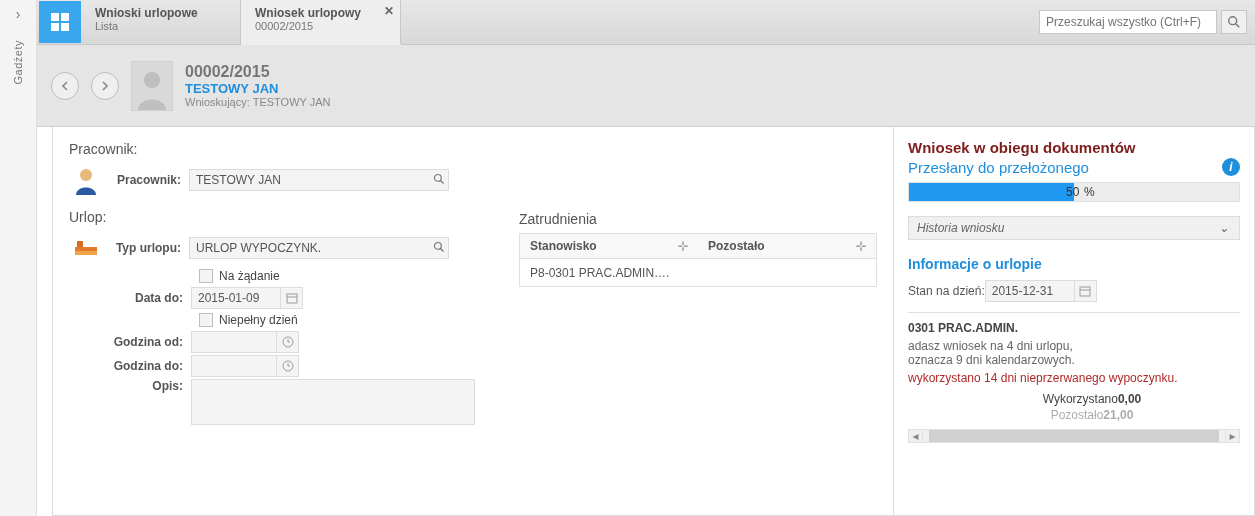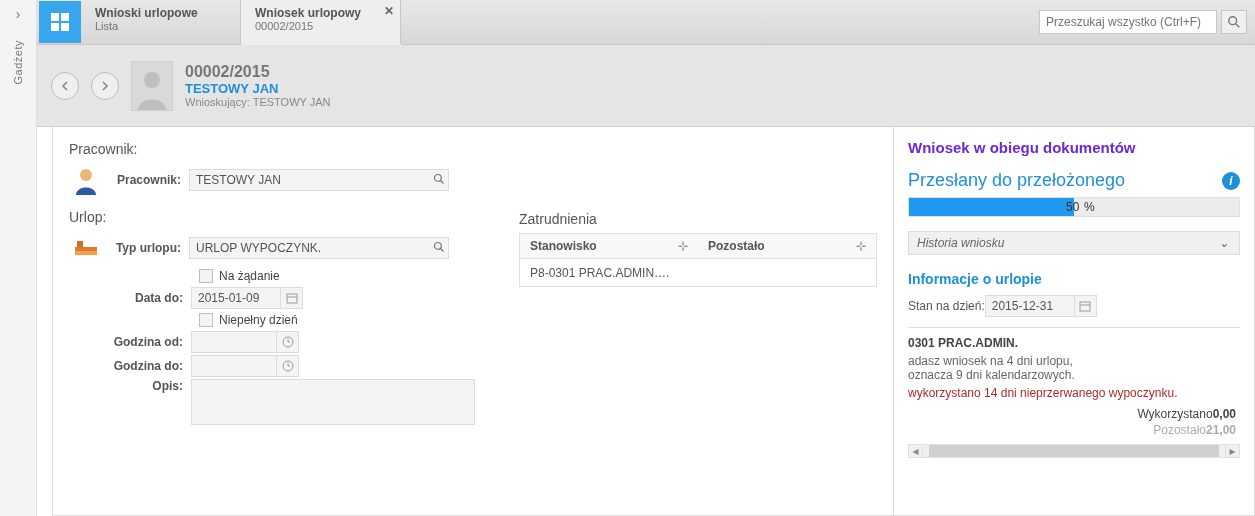--- a/index.html
+++ b/index.html
@@ -191,23 +191,23 @@
   .side-col{
     flex:1;
     background:#fff;
     border:1px solid #dcdcdc;
     border-left:none;
     border-top:none;
     padding:12px 14px 8px 14px;
     overflow:hidden;
     min-width:0;
   }
-  .side-title{ font-weight:bold; color:#6d28d9; font-size:15px; margin-bottom:14px;}
+  .side-title{ font-weight:bold; color:#7f1d1d; font-size:15px; margin-bottom:2px;}
   .status-line{ display:flex; align-items:center; justify-content:space-between;}
-  .status-text{ color:#1f8fdc; font-size:18px;}
+  .status-text{ color:#1f8fdc; font-size:15px;}
   .info-badge{
     width:18px;height:18px;border-radius:50%;background:#1f8fdc;color:#fff;
     display:flex;align-items:center;justify-content:center;font-style:italic;font-weight:bold;
     font-size:12px;cursor:pointer;
   }
   .progress{
     margin-top:6px; height:20px; background:#ececec; position:relative; border:1px solid #e0e0e0;
   }
   .progress .bar{ height:100%; background:#1f98f0; width:50%; }
   .progress .pct{
@@ -222,21 +222,21 @@
     font-style:italic; color:#666; font-size:12px;
   }
   .expand{ cursor:pointer; color:#666; letter-spacing:2px;}
   .info-title{ color:#1f8fdc; font-weight:bold; font-size:14px; margin:16px 0 8px;}
   .stan-row{ display:flex; align-items:center; gap:0; margin-bottom:10px;}
   .stan-row .lbl{ color:#555;}
   .pos-head{ font-weight:bold; color:#444; margin:6px 0 4px;}
   .note{ color:#666; font-size:12px; margin:0 0;}
   .alert{ color:#b02a2a; font-size:12px; margin:4px 0 6px; }
   .stats{ font-size:12px; }
-  .stats .srow{ display:flex; justify-content:flex-end; padding:1px 4px 1px 40px;}
+  .stats .srow{ display:flex; justify-content:center; padding:1px 4px 1px 40px;}
   .hscroll{
     margin-top:6px;height:14px;background:#f0f0f0;position:relative;border:1px solid #e0e0e0;
   }
   .hscroll .thumb{ position:absolute; left:6%; width:88%; height:100%; background:#d0d0d0;}
   .hscroll .arr{ position:absolute; top:0; width:14px; height:100%; display:flex;align-items:center;justify-content:center;color:#888;cursor:pointer;}
   .hscroll .arr.l{left:0;border-right:1px solid #e0e0e0;}
   .hscroll .arr.r{right:0;border-left:1px solid #e0e0e0;}
   .sec-divider{ margin:8px 0; border-top:1px solid #e0e0e0; }
 </style>
 </head>

